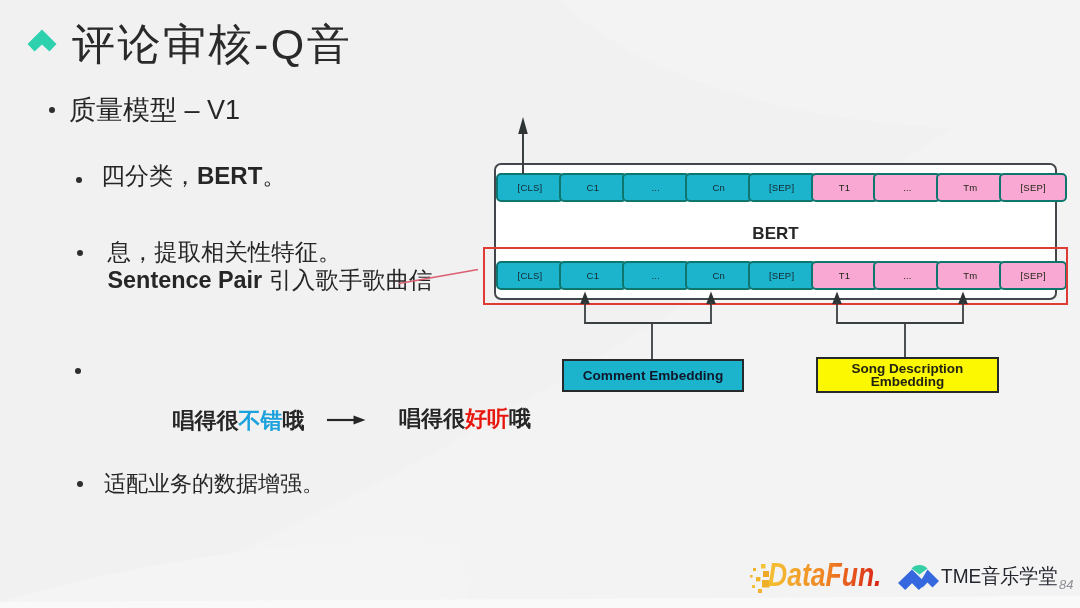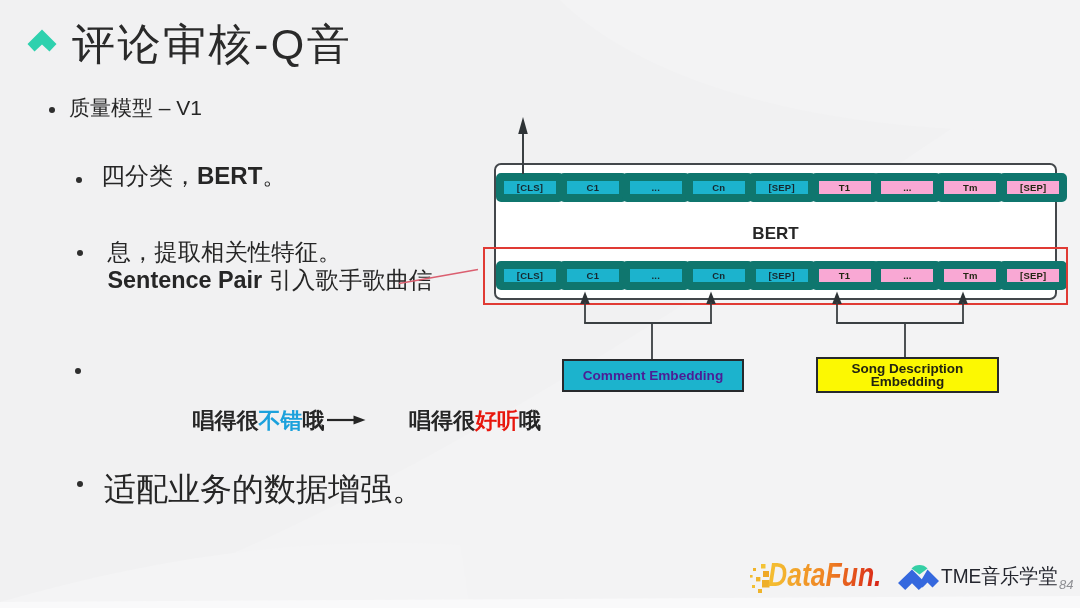--- a/index.html
+++ b/index.html
@@ -15,52 +15,52 @@
   .diamond-icon { position: absolute; left: 27px; top: 29px; }
   .page-title {
     position: absolute; left: 72px; top: 23px;
     font-size: 43px; font-weight: 500; color: #2a2a2a;
     letter-spacing: 2.5px; white-space: nowrap; line-height: 1;
   }
 
   
   .bullet-dot { position: absolute; width: 6px; height: 6px; border-radius: 50%; background: #2e2e2e; }
   .txt { position: absolute; color: #262626; white-space: nowrap; line-height: 1; }
-  .l1-text { font-size: 21px; }
+  .l1-text { font-size: 27px; }
   .l2-text { font-size: 24px; }
   b.seg { font-weight: 700; }
   .hl-blue { color: #1BA1DC; }
   .hl-red  { color: #E8170D; }
-  .example-text { font-size: 22px; font-weight: 700; margin-left: 20px; }
+  .example-text { font-size: 22px; font-weight: 700; }
 
   
   .bert-box {
     position: absolute; left: 494px; top: 163px; width: 563px; height: 137px;
     background: #ffffff; border: 2px solid #43474b; border-radius: 7px;
   }
   .token {
     position: absolute; width: 68px; height: 29px;
-    border: 8px solid #0f766e; border-radius: 5px;
+    border: 2px solid #0f766e; border-radius: 5px;
     display: flex; align-items: center; justify-content: center;
-    font-size: 9.5px; font-weight: 700; color: #16272e; letter-spacing: 0.2px;
+    font-size: 9.5px; font-weight: 400; color: #16272e; letter-spacing: 0.2px;
   }
   .token.cyan { background: #1cb3cd; }
   .token.yellow { background: #f9a8d4; color: #232613; }
   .bert-label {
     position: absolute; left: 494px; top: 225px; width: 563px; text-align: center;
     font-size: 17px; font-weight: 700; color: #262626; line-height: 1;
   }
   .red-rect {
     position: absolute; left: 483px; top: 247px; width: 585px; height: 58px;
     border: 2px solid #e03a34;
   }
   .embed-box {
     position: absolute; border: 2px solid #26292c;
     display: flex; align-items: center; justify-content: center; text-align: center;
-    font-weight: 700; color: #4c1d95;
+    font-weight: 700; color: #0f172a;
   }
   .comment-box { left: 562px; top: 359px; width: 182px; height: 33px; background: #1cb3cd; font-size: 13.6px; }
   .song-box { left: 816px; top: 357px; width: 183px; height: 36px; background: #fcf802; font-size: 13.5px; line-height: 13.5px; color: #222411; }
   .diagram-svg { position: absolute; left: 0; top: 0; width: 1080px; height: 608px; pointer-events: none; }
 
   
   .datafun-logo { position: absolute; left: 750px; top: 564px; }
   .datafun-text {
     position: absolute; left: 768px; top: 557px;
     font-size: 34px; font-weight: 700; font-style: italic;
@@ -106,24 +106,24 @@
     <div><b class="seg">Sentence Pair</b><span> 引入歌手歌曲信</span></div>
   </div>
 
   <span class="bullet-dot" style="left:75px; top:368px;"></span>
 
   <div class="txt example-text" style="left:172.5px; top:409.5px;"><span>唱得很</span><span class="hl-blue">不错</span><span>哦</span></div>
   <svg style="position:absolute; left:327px; top:413px;" width="39" height="14" viewBox="0 0 39 14">
     <line x1="0" y1="7" x2="27" y2="7" stroke="#262626" stroke-width="2.2"></line>
     <polygon points="26.5,2.6 38.5,7 26.5,11.4" fill="#262626"></polygon>
   </svg>
-  <div class="txt example-text" style="left:389px; top:409.5px;"><span>唱得很</span><span class="hl-red">好听</span><span>哦</span></div>
+  <div class="txt example-text" style="left:399px; top:409.5px;font-family:Liberation Mono, monospace;"><span>唱得很</span><span class="hl-red">好听</span><span>哦</span></div>
 
   <span class="bullet-dot" style="left:77px; top:480.5px;"></span>
-  <div class="txt l2-text" style="left:104px; top:473px; font-size:32px;">适配业务的数据增强。</div>
+  <div class="txt l2-text" style="left:104px; top:473px; font-size:22px;">适配业务的数据增强。</div>
 
   <div class="bert-box"></div>
   <div class="bert-label">BERT</div>
   <div id="top-token-row">
       <div class="token cyan" style="left: 496px; top: 173px;">[CLS]</div>
       <div class="token cyan" style="left: 558.9px; top: 173px;">C1</div>
       <div class="token cyan" style="left: 621.8px; top: 173px;">...</div>
       <div class="token cyan" style="left: 684.7px; top: 173px;">Cn</div>
       <div class="token cyan" style="left: 747.6px; top: 173px;">[SEP]</div>
       <div class="token yellow" style="left: 810.5px; top: 173px;">T1</div>

